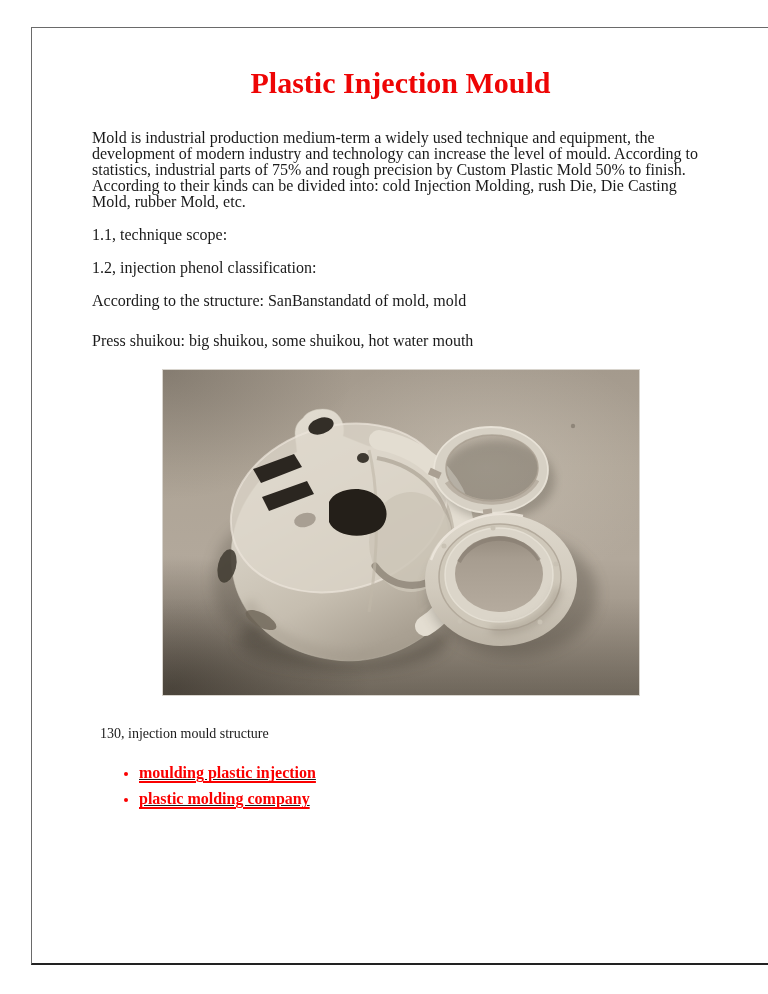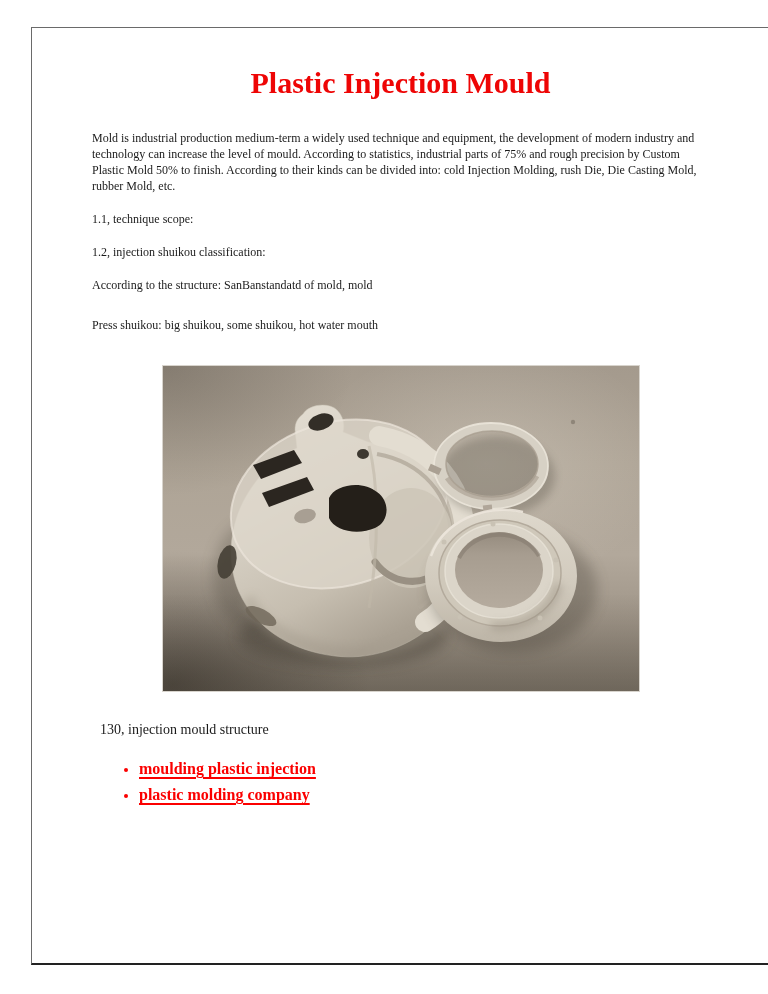--- a/index.html
+++ b/index.html
@@ -17,31 +17,31 @@
     padding:38px 70px 0 60px;
     background:#ffffff;
   }
   h1.doc-title{
     margin:0 0 30px 0;
     font-size:30px;line-height:34px;font-weight:bold;
     text-align:center;color:var(--title-color,#ee0000);
   }
   p.body-text{
     margin:0 0 17px 0;
-    font-size:12px;line-height:16px;
+    font-size:16px;line-height:16px;
   }
   p.gap-after{margin-bottom:24px;}
-  p.no-gap{margin-bottom:32px;}
+  p.no-gap{margin-bottom:20px;}
   figure.photo{
     margin:16px auto 0 auto;width:476px;height:325px;padding:0;
     line-height:0;border:1px solid #d8d4cd;box-sizing:content-box;
   }
   p.footer-line{margin:30px 0 0 8px;font-size:14px;line-height:16px;}
   ul.link-list{
-    margin:18px 0 0 0;padding:0 0 0 47px;list-style:disc;
+    margin:18px 0 0 0;padding:0 0 0 47px;list-style:disc;text-decoration:underline;
   }
   ul.link-list li{
     font-size:16px;line-height:26px;font-weight:bold;
     color:var(--link-color,#fb0000);
   }
   ul.link-list li::marker{color:var(--link-color,#fb0000);font-size:14px;}
   ul.link-list a{
     color:var(--link-color,#fb0000);
     text-decoration:underline;
     text-decoration-thickness:2px;
@@ -54,21 +54,21 @@
 <div class="page">
 
   <h1 class="doc-title">Plastic Injection Mould</h1>
 
   <p class="body-text">Mold is industrial production medium-term a widely used technique and equipment, the development of modern industry and technology can increase the level of mould. According to statistics, industrial parts of 75% and rough precision by Custom Plastic Mold 50% to finish. According to their kinds can be divided into: cold Injection Molding, rush Die, Die Casting Mold, rubber Mold, etc.</p>
 
 
   <p class="body-text">1.1, technique scope:</p>
 
 
-  <p class="body-text">1.2, injection shuikou classification:</p>
+  <p class="body-text">1.2, injection phenol classification:</p>
 
   <p class="body-text gap-after">According to the structure: SanBanstandatd of mold, mold</p>
 
   <p class="body-text no-gap">Press shuikou: big shuikou, some shuikou, hot water mouth</p>
 
   <figure class="photo" aria-label="Three cream plastic injection molded parts on a tan surface: a cylindrical housing, a thin ring and a flanged ring">
     <svg width="476" height="325" viewBox="0 0 476 325" xmlns="http://www.w3.org/2000/svg">
       <defs>
         <linearGradient id="bgGrad" x1="0" y1="0" x2="0" y2="1">
           <stop offset="0" stop-color="#a49a8d"></stop>

